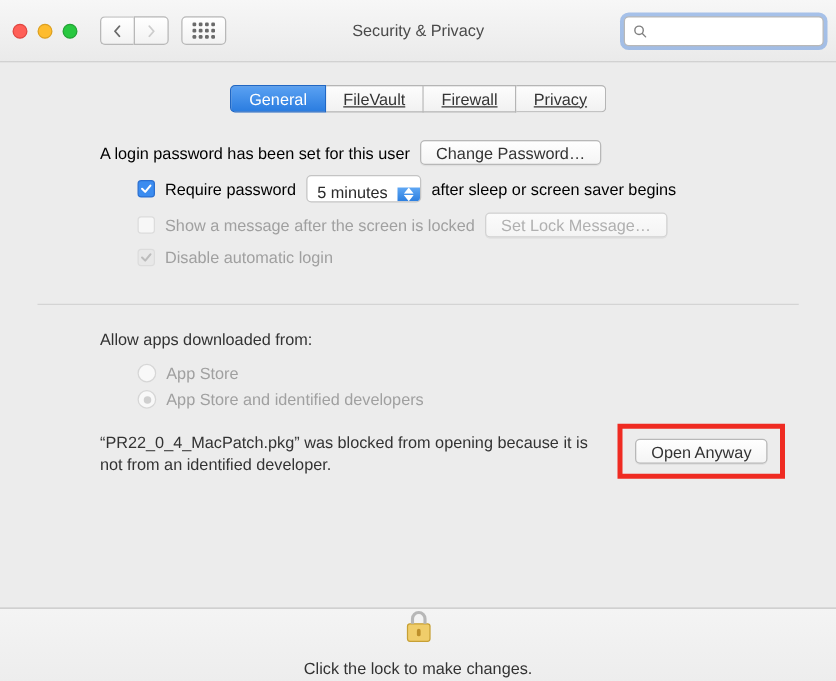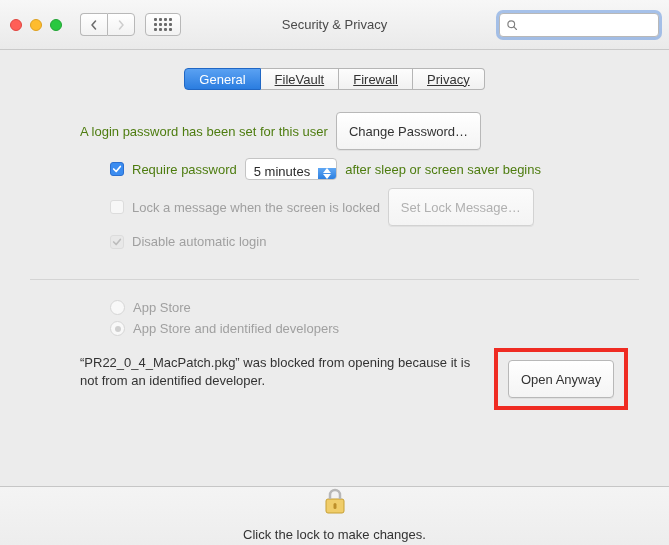--- a/index.html
+++ b/index.html
@@ -86,24 +86,24 @@
   .tabs .tab.active {
     background: linear-gradient(#5aa1f2,#2b7de0);
     color: #fff; border-color:#2067c4;
   }
 
   .row {
     display: flex; align-items: center; gap: 8px; margin-bottom: 8px;
     padding-left: 50px;
   }
   .row.indent { padding-left: 80px;}
-  .label { color:#4d7c0f; }
+  .label { color:#000000; }
   .label.dim { color:#a0a0a0; }
   .mac-btn {
-    height: 38px;
+    height: 20px;
     background: linear-gradient(#ffffff,#f4f4f4);
     border:1px solid #b8b8b8; border-radius: 4px;
     padding: 0 12px; font-size: 13px; color:#333;
     display:inline-flex; align-items:center;
     box-shadow: 0 1px 0 rgba(0,0,0,0.05);
   }
   .mac-btn.dim { color:#b0b0b0; border-color:#d2d2d2; background:linear-gradient(#fbfbfb,#f4f4f4);}
   .checkbox {
     width: 14px; height: 14px; border-radius: 3px; border:1px solid #b0b0b0;
     background: #fff; display:inline-flex; align-items:center; justify-content:center;
@@ -239,35 +239,36 @@
           <svg viewBox="0 0 8 5">
               <path d="M0 0 L4 5 L8 0 Z" fill="currentColor"></path>
             </svg>
         </span>
       </div>
       <span class="label">after sleep or screen saver begins</span>
     </div>
 
     <div class="row indent">
       <span class="checkbox dim"></span>
-      <span class="label dim">Lock a message when the screen is locked</span>
+      <span class="label dim">Show a message after the screen is locked</span>
       <button class="mac-btn dim">Set Lock Message…</button>
     </div>
 
     <div class="row indent">
       <span class="checkbox dim checked">
         <svg viewBox="0 0 12 12">
             <path d="M2 6 L5 9 L10 3" fill="none" stroke="currentColor" stroke-width="2" stroke-linecap="round" stroke-linejoin="round"></path>
           </svg>
       </span>
       <span class="label dim">Disable automatic login</span>
     </div>
 
     <div class="divider"></div>
 
+    <div class="section-label">Allow apps downloaded from:</div>
 
     <div class="radio-row">
       <span class="radio"></span>
       <span class="label dim">App Store</span>
     </div>
     <div class="radio-row">
       <span class="radio sel"></span>
       <span class="label dim">App Store and identified developers</span>
     </div>
 

